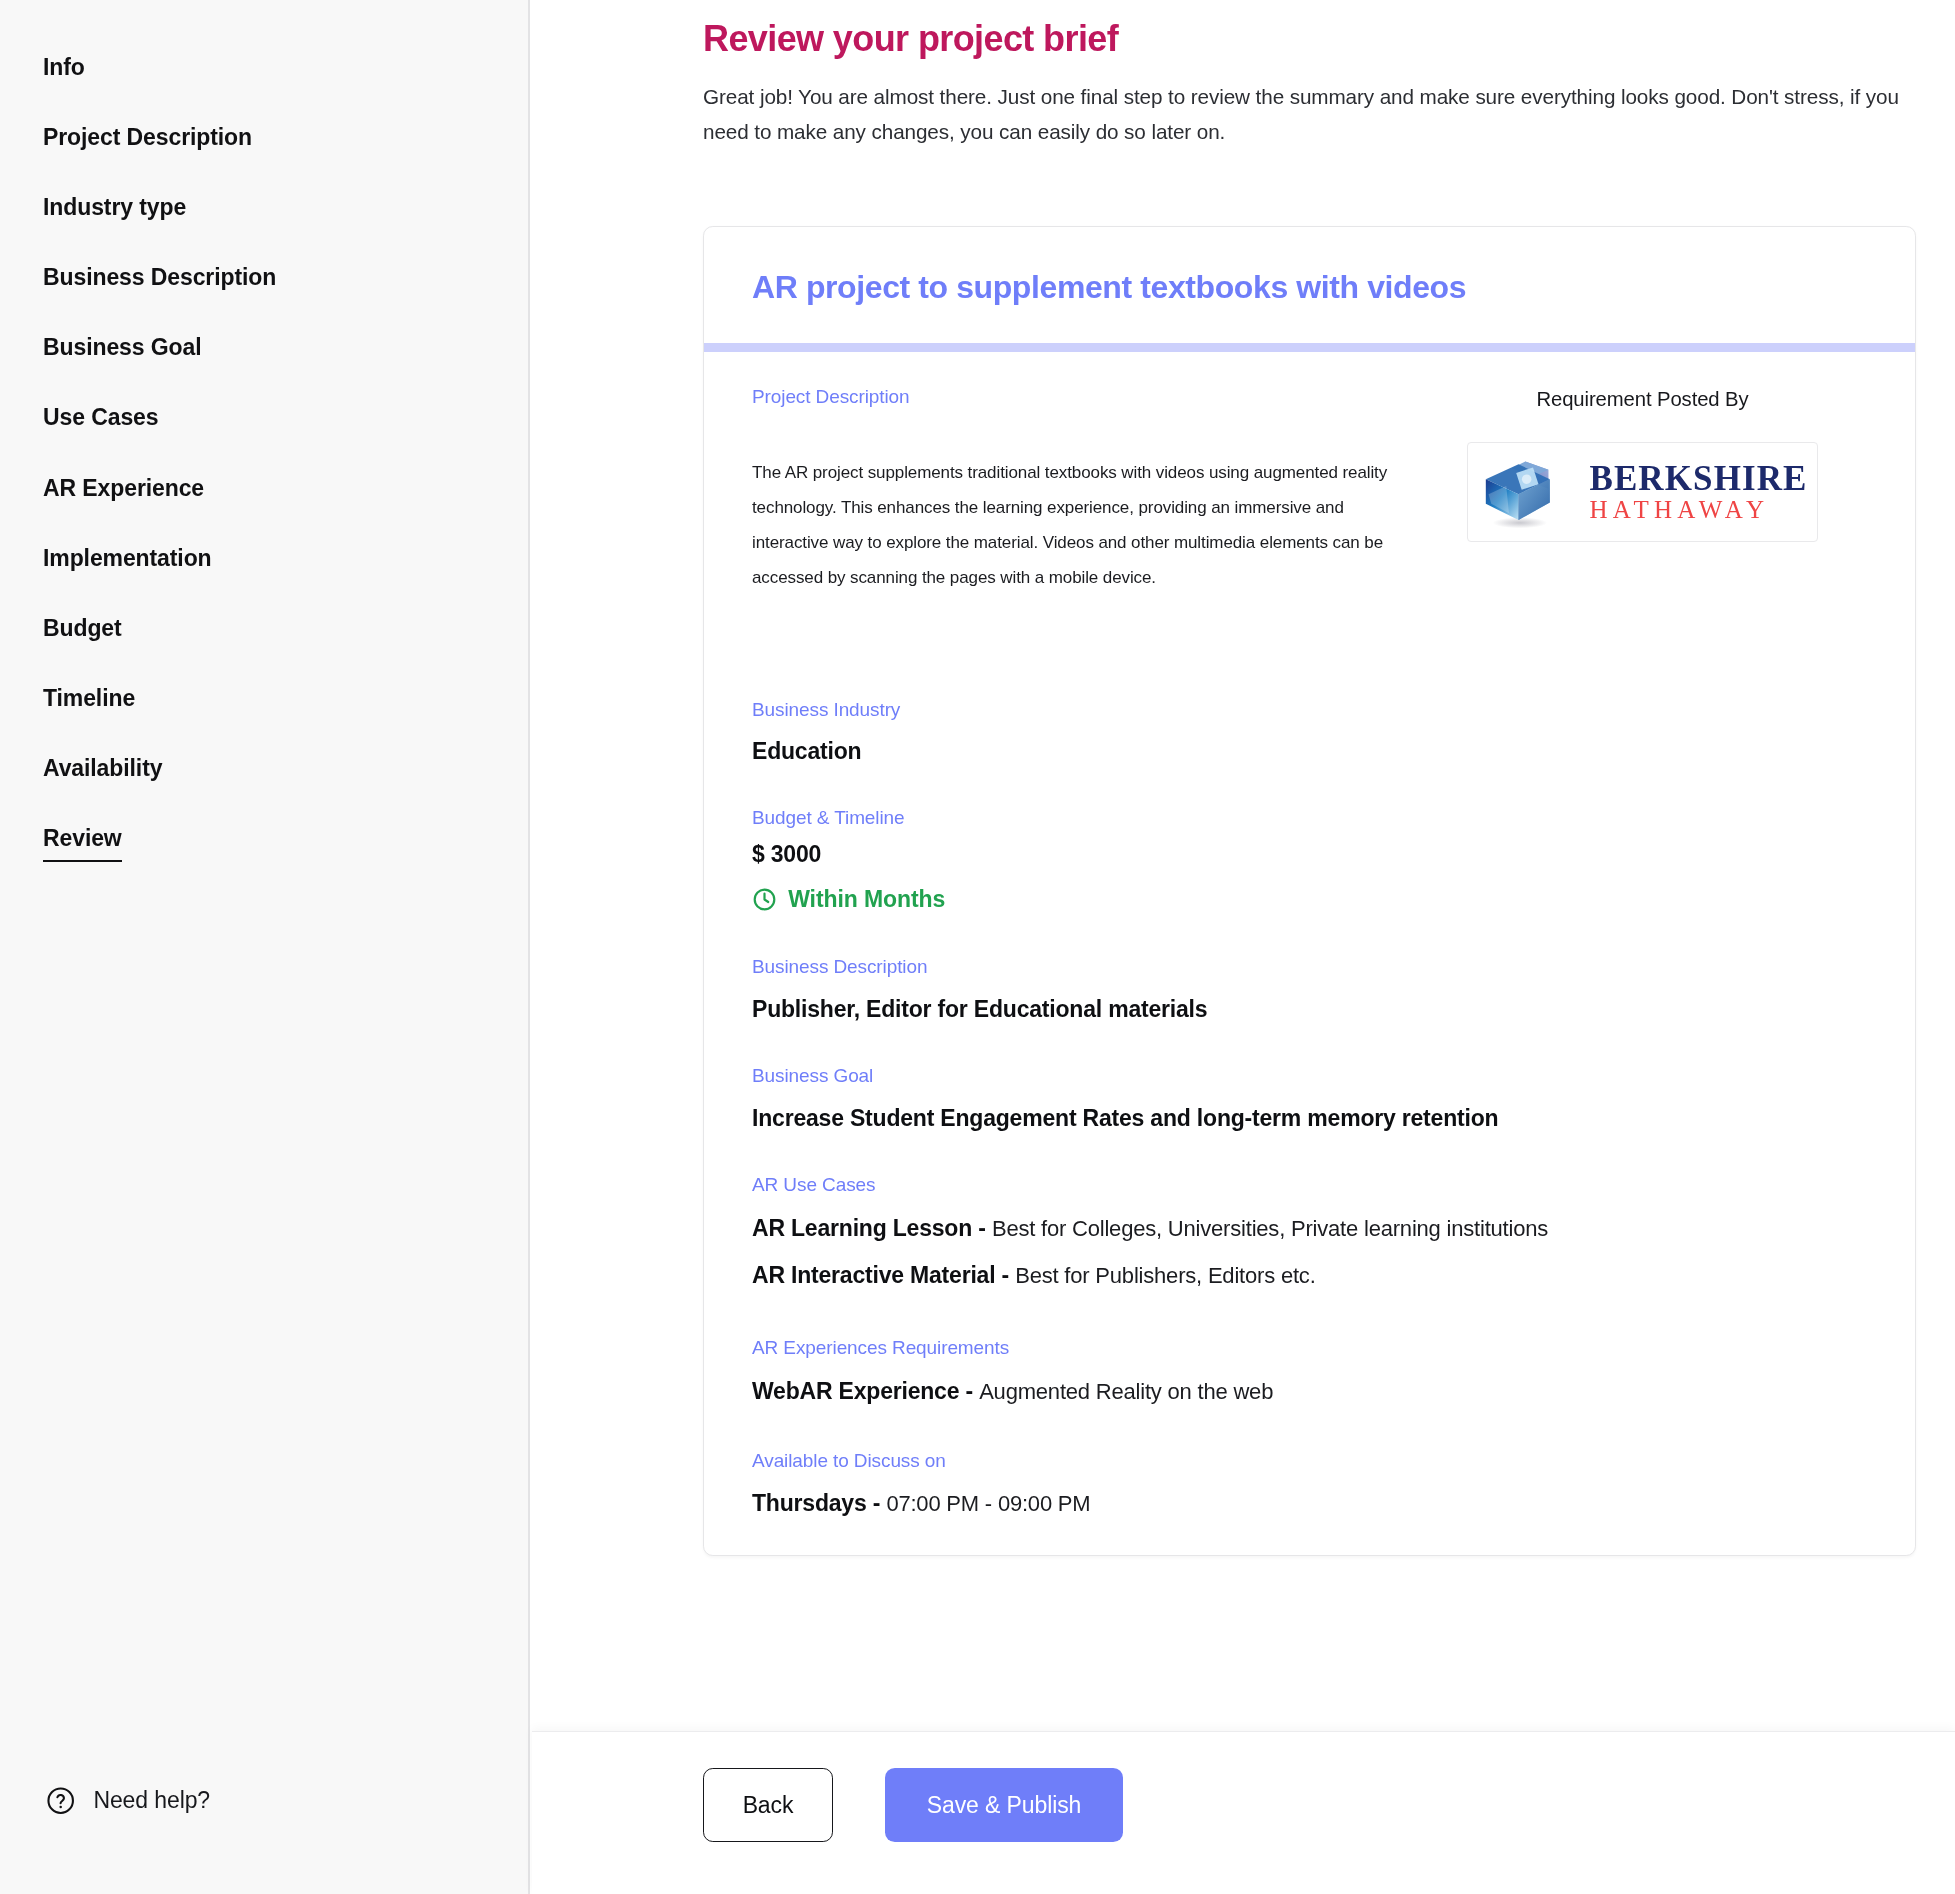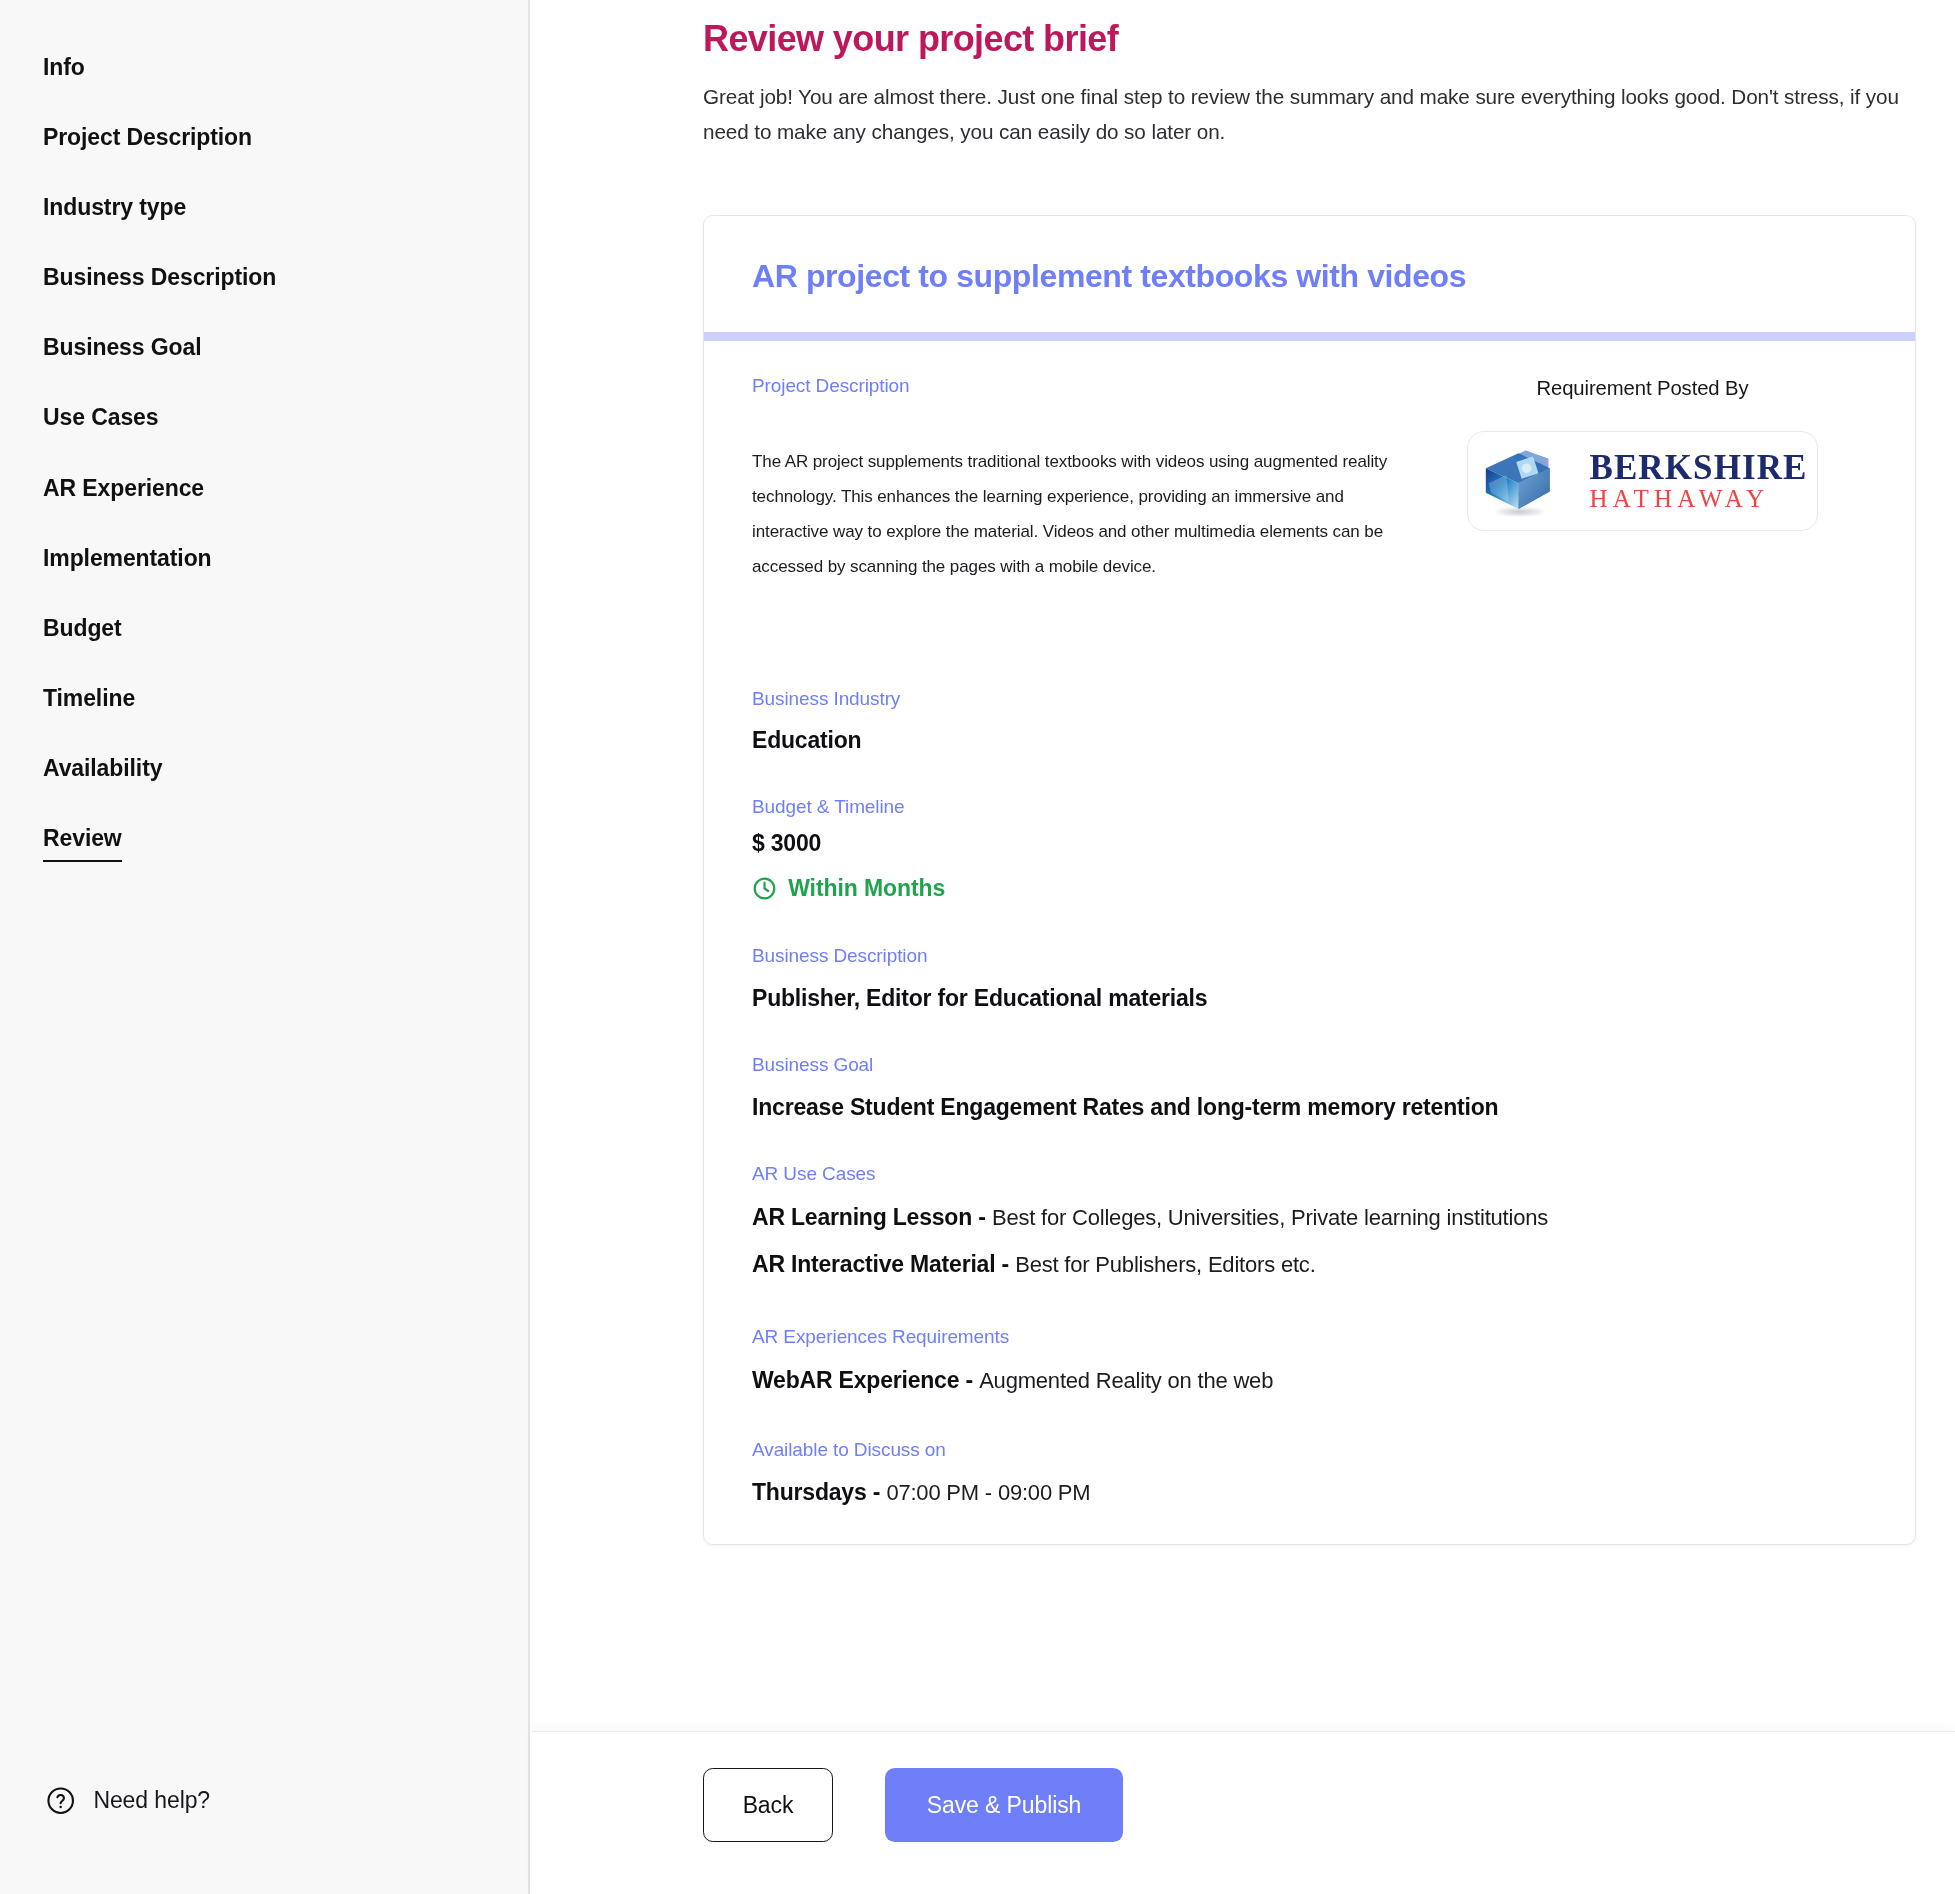--- a/index.html
+++ b/index.html
@@ -103,21 +103,21 @@
     font-weight: 400;
     color: #2c2e33;
     line-height: 35px;
     letter-spacing: -0.1px;
   }
 
   
   #brief-card {
     position: absolute;
     left: 171px;
-    top: 215px;
+    top: 226px;
     width: 1213px;
     border: 1.4px solid #e6e6e8;
     border-radius: 9.8px;
     background: #ffffff;
     box-shadow: 0 1.4px 2.8px rgba(0,0,0,0.035);
     padding-bottom: 36px;
   }
 
   #brief-title {
     padding: 43px 48px 38px 48px;
@@ -183,21 +183,21 @@
     font-weight: 400;
     color: #17181c;
     letter-spacing: -0.1px;
     margin-top: 1.4px;
   }
   #logo-box {
     margin-top: 31px;
     width: 351px;
     height: 100px;
     border: 1.4px solid #e9e9eb;
-    border-radius: 17px;
+    border-radius: 4px;
     background: #ffffff;
     display: flex;
     align-items: center;
     justify-content: center;
     gap: 29px;
   }
   #logo-cube { width: 83px; height: 79px; flex: 0 0 83px; }
   #logo-words { display: flex; flex-direction: column; line-height: 1; }
   #logo-berkshire {
     font-family: "Liberation Serif", serif;

